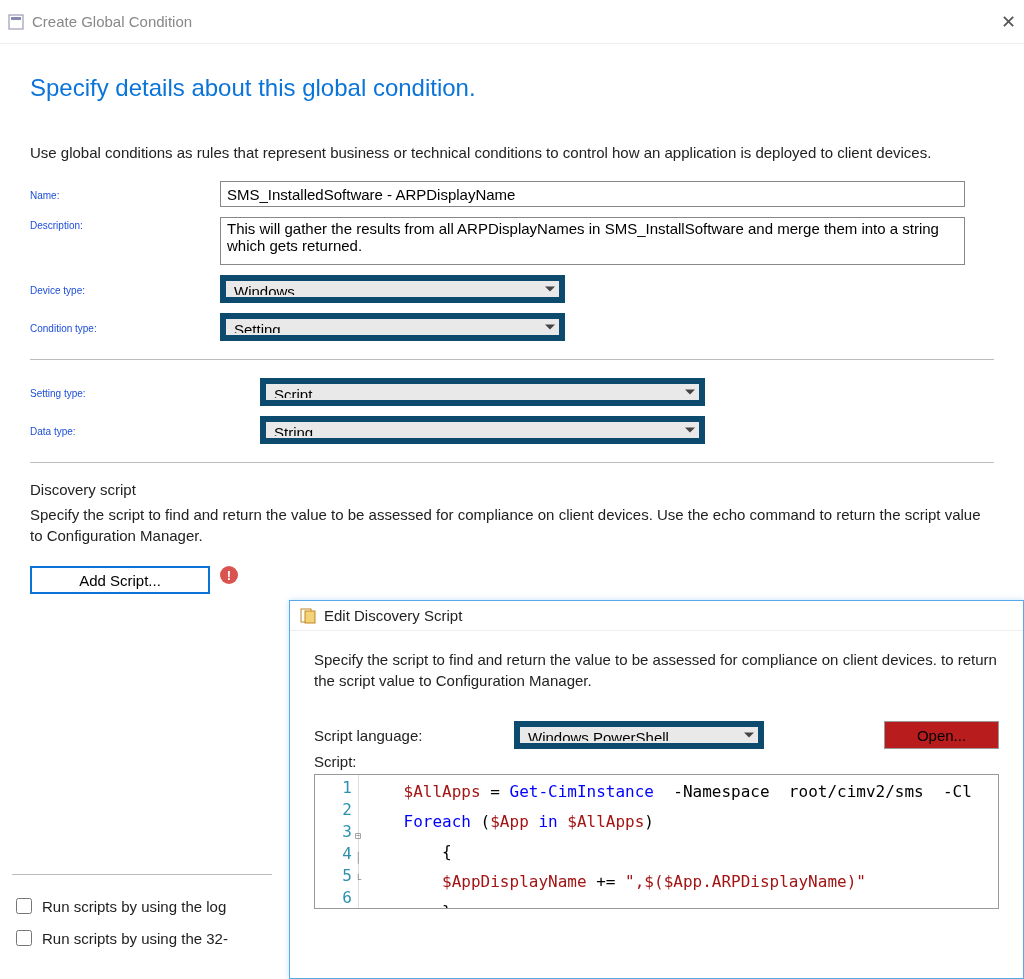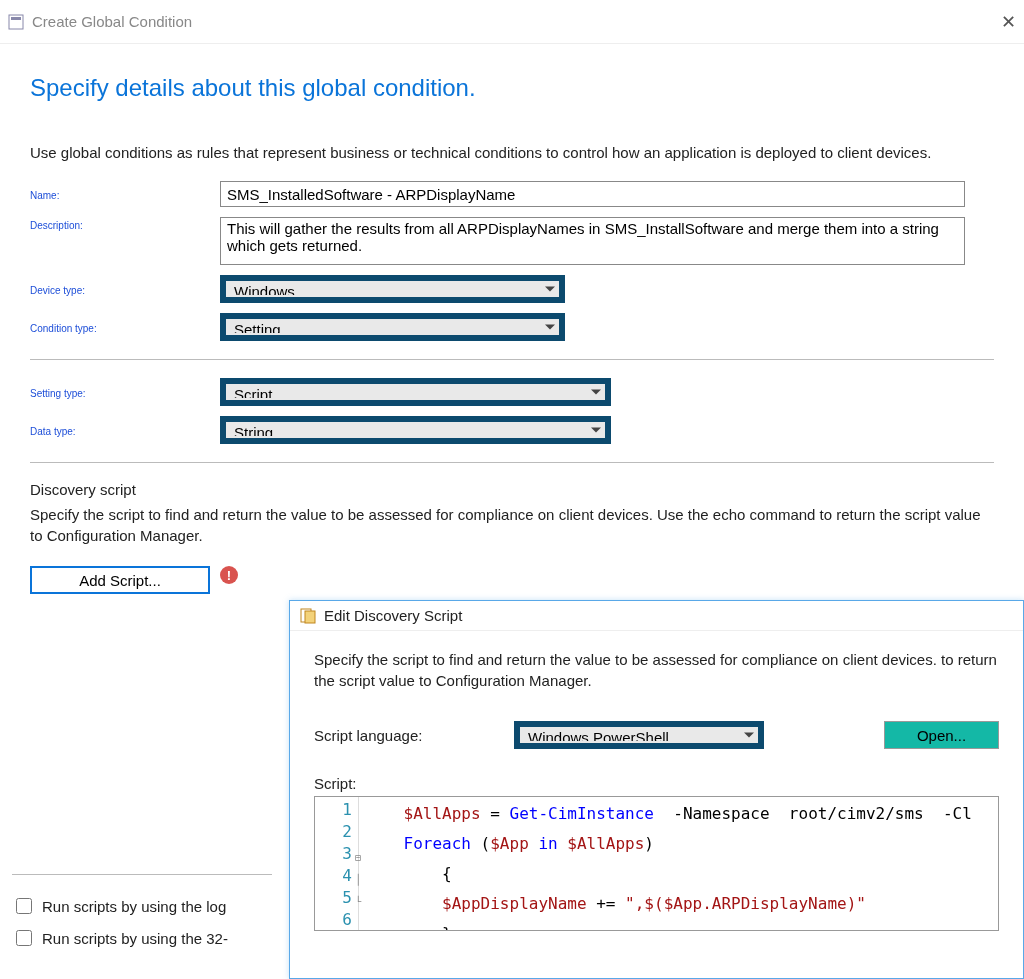--- a/index.html
+++ b/index.html
@@ -13,38 +13,38 @@
   .intro { font-size: 15px; color: #222; margin-bottom: 18px; line-height: 1.4; }
   .form-row { display: flex; align-items: center; margin-bottom: 10px; }
   .form-row.top { align-items: flex-start; }
   .form-row label { width: 190px; font-size: 10px; color: #1d4ed8; padding-top: 3px; }
   .text-input { flex: 1; max-width: 745px; height: 26px; border: 1px solid #888; padding: 2px 6px; font-size: 15px; font-family: inherit; }
   .textarea { flex: 1; max-width: 745px; height: 48px; border: 1px solid #888; padding: 2px 6px; font-size: 15px; font-family: inherit; resize: none; overflow-y: scroll; }
   .select { appearance: none; -webkit-appearance: none; border: 6px solid #0c4a6e; background: #e9e9e9; height: 28px; padding: 2px 28px 2px 8px; font-size: 15px; font-family: inherit; position: relative; }
   .select-wrap { position: relative; display: inline-block; }
   .select-wrap::after { content: ""; position: absolute; right: 10px; top: 50%; width: 0; height: 0; border-left: 5px solid transparent; border-right: 5px solid transparent; border-top: 5px solid #444; transform: translateY(-50%); pointer-events: none; }
   .w-mid { width: 345px; }
-  .w-wide { width: 391px; }
+  .w-wide { width: 445px; margin-left: 40px; }
   hr.section { border: none; border-top: 1px solid #bbb; margin: 18px 0; }
   .section-title { font-size: 15px; margin-bottom: 6px; }
   .section-desc { font-size: 15px; margin-bottom: 20px; line-height: 1.4; }
   .add-script-row { display: flex; }
   .add-script-btn { width: 180px; height: 28px; border: 2px solid #0a74d9; background: #fff; font-size: 15px; cursor: pointer; }
   .warn-icon { width: 18px; height: 18px; margin-left: 10px; border-radius: 50%; background: #d9534f; color: #fff; display: inline-flex; align-items: center; justify-content: center; font-size: 13px; font-weight: bold; }
   .checkbox-row { display: flex; align-items: center; margin: 10px 0; }
   .checkbox-row input { width: 16px; height: 16px; margin-right: 10px; }
   .nested-dialog { position: absolute; left: 289px; top: 600px; width: 735px; height: 379px; background: #fff; border: 1px solid #59a8e8; box-shadow: 0 0 6px rgba(90,168,232,.35); overflow: hidden; }
   .nested-titlebar { display: flex; align-items: center; padding: 6px 10px; border-bottom: 1px solid #eee; }
   .nested-titlebar .n-icon { width: 16px; height: 16px; margin-right: 8px; }
   .nested-titlebar .n-title { font-size: 15px; }
   .nested-body { padding: 18px 24px 0 24px; }
   .nested-body .intro2 { font-size: 15px; line-height: 1.4; margin-bottom: 30px; }
-  .n-row { display: flex; align-items: center; margin-bottom: 26px; }
+  .n-row { display: flex; align-items: center; margin-bottom: 4px; }
   .n-row label { width: 200px; font-size: 15px; }
-  .open-btn { width: 115px; height: 28px; border: 1px solid #999; background: #14b8a6; margin-left: auto; font-size: 15px; cursor: pointer; }
+  .open-btn { width: 115px; height: 28px; border: 1px solid #999; background: #b91c1c; margin-left: auto; font-size: 15px; cursor: pointer; }
   .code-box { border: 1px solid #999; height: 135px; overflow: hidden; display: flex; font-family: Consolas, monospace; font-size: 16px; background: #fff; }
   .gutter { width: 44px; border-right: 1px solid #ddd; background: #fff; color: #2b91af; text-align: right; padding: 2px 6px 2px 2px; line-height: 22px; position: relative; }
   .gutter .fold { position: absolute; right: -6px; width: 12px; height: 44px; top: 50px; color: #888; font-size: 10px; text-align: center; }
   .code { flex: 1; padding: 2px 6px; white-space: pre; line-height: 30px; overflow: hidden; }
   .k { color: #0000ff; } 
   .v { color: #a31515; } 
   .s { color: #a31515; } 
   .idf { color: #000; }
   .bottom-checks { position: absolute; left: 12px; top: 830px; width: 260px; border-top: 1px solid #bbb; padding-top: 10px; }
 </style>

